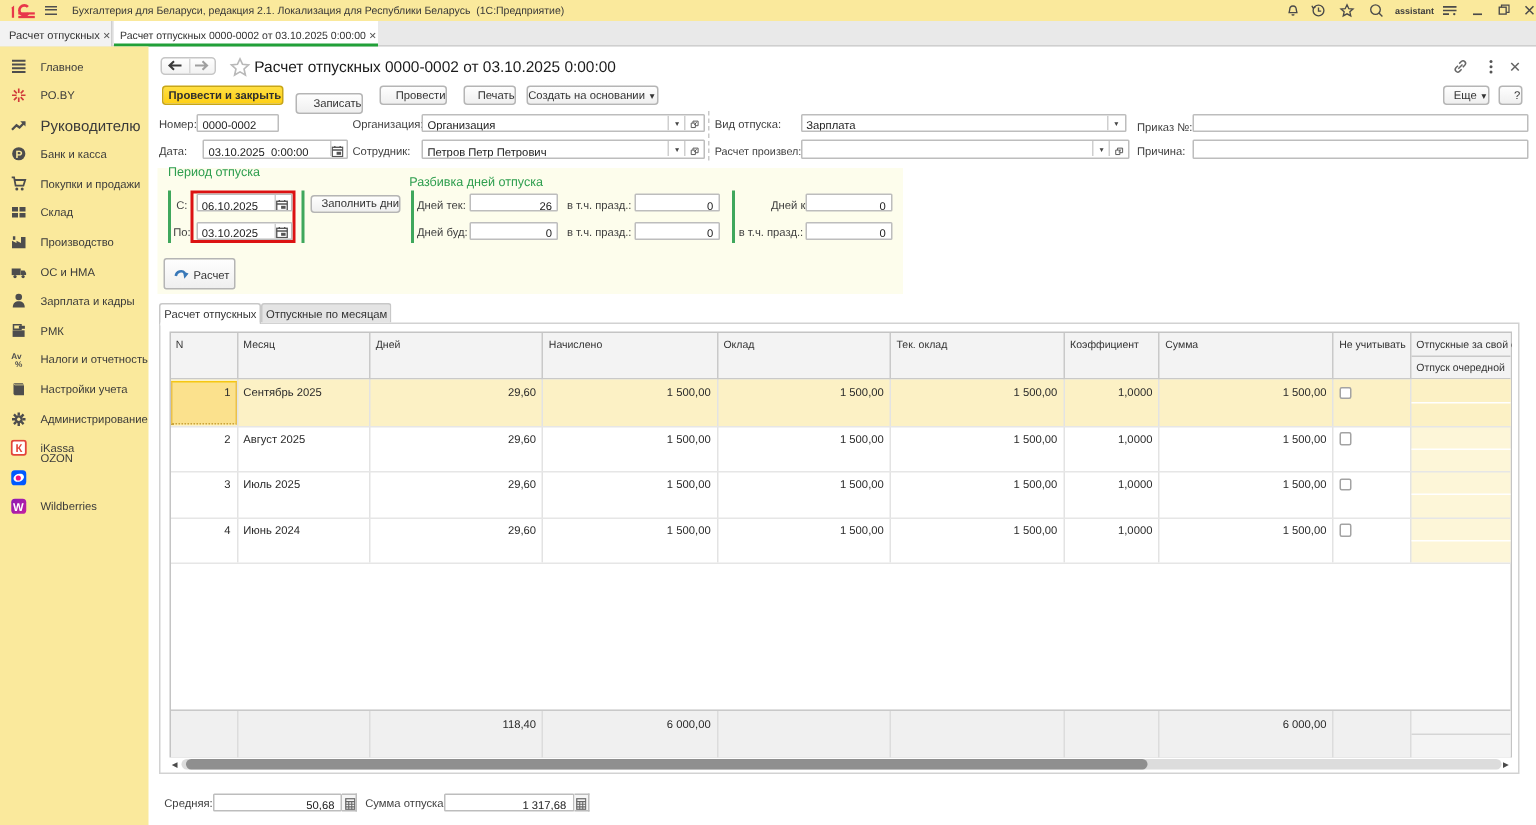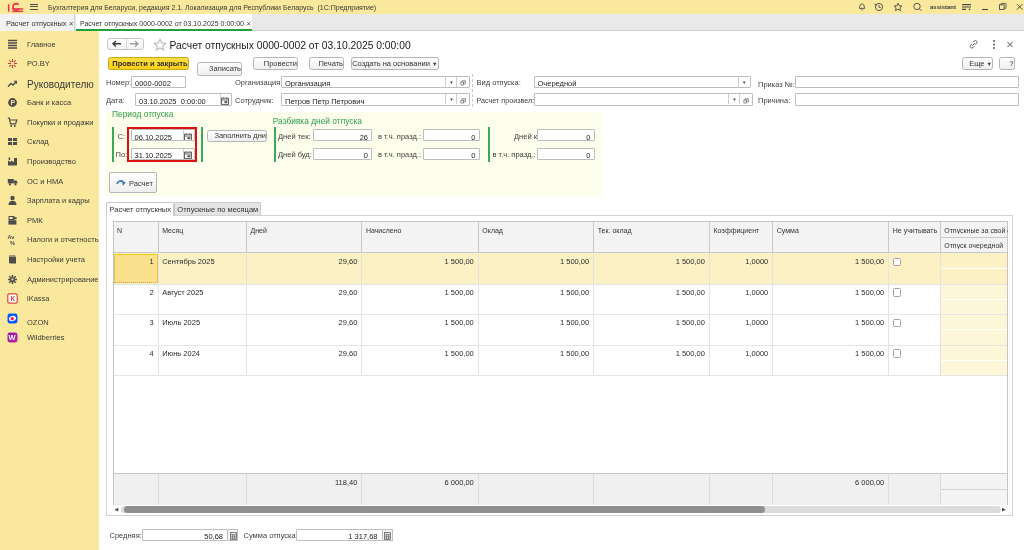--- a/index.html
+++ b/index.html
@@ -170,21 +170,21 @@
     </svg>
   </div>
 <div class="ab" style="left:27px;top:294.0px;font-size:7.5px;color:#3a3a3a;white-space:nowrap">iKassa</div>
 <div class="ab" style="left:7px;top:312.6px;width:11px;height:11px">
     <svg width="11" height="11" viewBox="0 0 11 11">
       <rect x="0.5" y="0.5" width="10" height="10" rx="2.4" fill="#0059ff"></rect>
       <ellipse cx="5.5" cy="5.5" rx="3.6" ry="2.6" fill="#fff" transform="rotate(-20 5.5 5.5)"></ellipse>
       <circle cx="5.2" cy="5.7" r="1.7" fill="#f1117e"></circle>
     </svg>
   </div>
-<div class="ab" style="left:27px;top:318px;font-size:7.5px;color:#3a3a3a;white-space:nowrap">OZON</div>
+<div class="ab" style="left:27px;top:301px;font-size:7.5px;color:#3a3a3a;white-space:nowrap">OZON</div>
 <div class="ab" style="left:7px;top:332.2px;width:11px;height:11px">
     <svg width="11" height="11" viewBox="0 0 11 11">
       <defs>
         <linearGradient id="wbg" x1="0" y1="0" x2="1" y2="1">
           <stop offset="0" stop-color="#8a1ab5"></stop>
           <stop offset="1" stop-color="#c51fa0"></stop>
         </linearGradient>
       </defs>
       <rect x="0.5" y="0.5" width="10" height="10" rx="2.4" fill="url(#wbg)"></rect>
       <text x="1.6" y="8.4" font-size="7.5" font-weight="bold" fill="#fff">W</text>
@@ -235,21 +235,21 @@
     <span style="position:absolute;right:11.2px;top:0;width:1px;height:10px;background:#cfcfcf"></span>
     <span style="right:14.8px;top:3.2px;color:#444;font-size:4.5px">▼</span>
     <svg style="position:absolute;right:1.8px;top:2.5px" width="8" height="8" viewBox="0 0 10 11">
       <path d="M2 4.2 H5.8 V8.3 H2 Z" fill="none" stroke="#5a5a5a" stroke-width="0.9"></path>
       <path d="M3.6 4.2 V2.4 H8.3 V6.6 H5.8" fill="none" stroke="#5a5a5a" stroke-width="0.9"></path>
       <path d="M4.6 5.9 L7.2 3.4" stroke="#5a5a5a" stroke-width="0.8"></path>
     </svg>
   </div>
 <div class="lb" style="left:476.5px;top:78.0px;font-size:7.5px">Вид отпуска:</div>
 <div class="inp" style="left:533.5px;top:75.5px;width:217.5px;height:12.5px">
-    <span style="left:3px">Очередной</span>
+    <span style="left:3px">Зарплата</span>
     <span style="position:absolute;right:11px;top:0;width:1px;height:10px;background:#cfcfcf"></span>
     <span style="right:3.5px;top:3.2px;color:#444;font-size:4.5px">▼</span>
   </div>
 <div class="lb" style="left:758.0px;top:80px;font-size:7.5px">Приказ №:</div>
 <div class="inp" style="left:795.0px;top:75.5px;width:224.0px;height:12.5px"></div>
 <div class="lb" style="left:106.0px;top:96.0px;font-size:7.5px">Дата:</div>
 <div class="inp" style="left:135px;top:93.0px;width:97.0px;height:12.5px">
     <span style="left:3px">03.10.2025&nbsp; 0:00:00</span>
     <span style="position:absolute;right:10.5px;top:0;width:1px;height:10px;background:#cfcfcf"></span>
     <svg style="position:absolute;right:1.8px;top:2.5px" width="8" height="8" viewBox="0 0 8 8">
@@ -297,21 +297,21 @@
     <span style="left:3px">06.10.2025</span>
     <span style="position:absolute;right:10.5px;top:0;width:1px;height:10px;background:#cfcfcf"></span>
     <svg style="position:absolute;right:1.8px;top:2.5px" width="8" height="8" viewBox="0 0 8 8">
       <rect x="0.5" y="1.2" width="7" height="6.2" fill="none" stroke="#555" stroke-width="0.9"></rect>
       <path d="M0.5 3 H7.5 M2.2 1.4 V0.3 M5.8 1.4 V0.3" stroke="#555" stroke-width="0.9"></path>
       <rect x="3.4" y="4.2" width="3" height="2" fill="#555"></rect>
     </svg>
   </div>
 <div class="lb" style="left:115.5px;top:150.0px;font-size:7.5px">По:</div>
 <div class="inp" style="left:130.5px;top:147.5px;width:64.5px;height:12.0px">
-    <span style="left:3px">31.10.2025</span>
+    <span style="left:3px">03.10.2025</span>
     <span style="position:absolute;right:10.5px;top:0;width:1px;height:10px;background:#cfcfcf"></span>
     <svg style="position:absolute;right:1.8px;top:2.5px" width="8" height="8" viewBox="0 0 8 8">
       <rect x="0.5" y="1.2" width="7" height="6.2" fill="none" stroke="#555" stroke-width="0.9"></rect>
       <path d="M0.5 3 H7.5 M2.2 1.4 V0.3 M5.8 1.4 V0.3" stroke="#555" stroke-width="0.9"></path>
       <rect x="3.4" y="4.2" width="3" height="2" fill="#555"></rect>
     </svg>
   </div>
 <div class="btn" style="left:206.5px;top:129.5px;width:60.5px;height:12.5px;line-height:10.5px;font-size:7.5px;">Заполнить дни</div>
 <div class="lb" style="left:278.0px;top:131.5px;font-size:7.5px">Дней тек:</div>
 <div class="inp" style="left:312.5px;top:129.0px;width:59.5px;height:12.0px">

